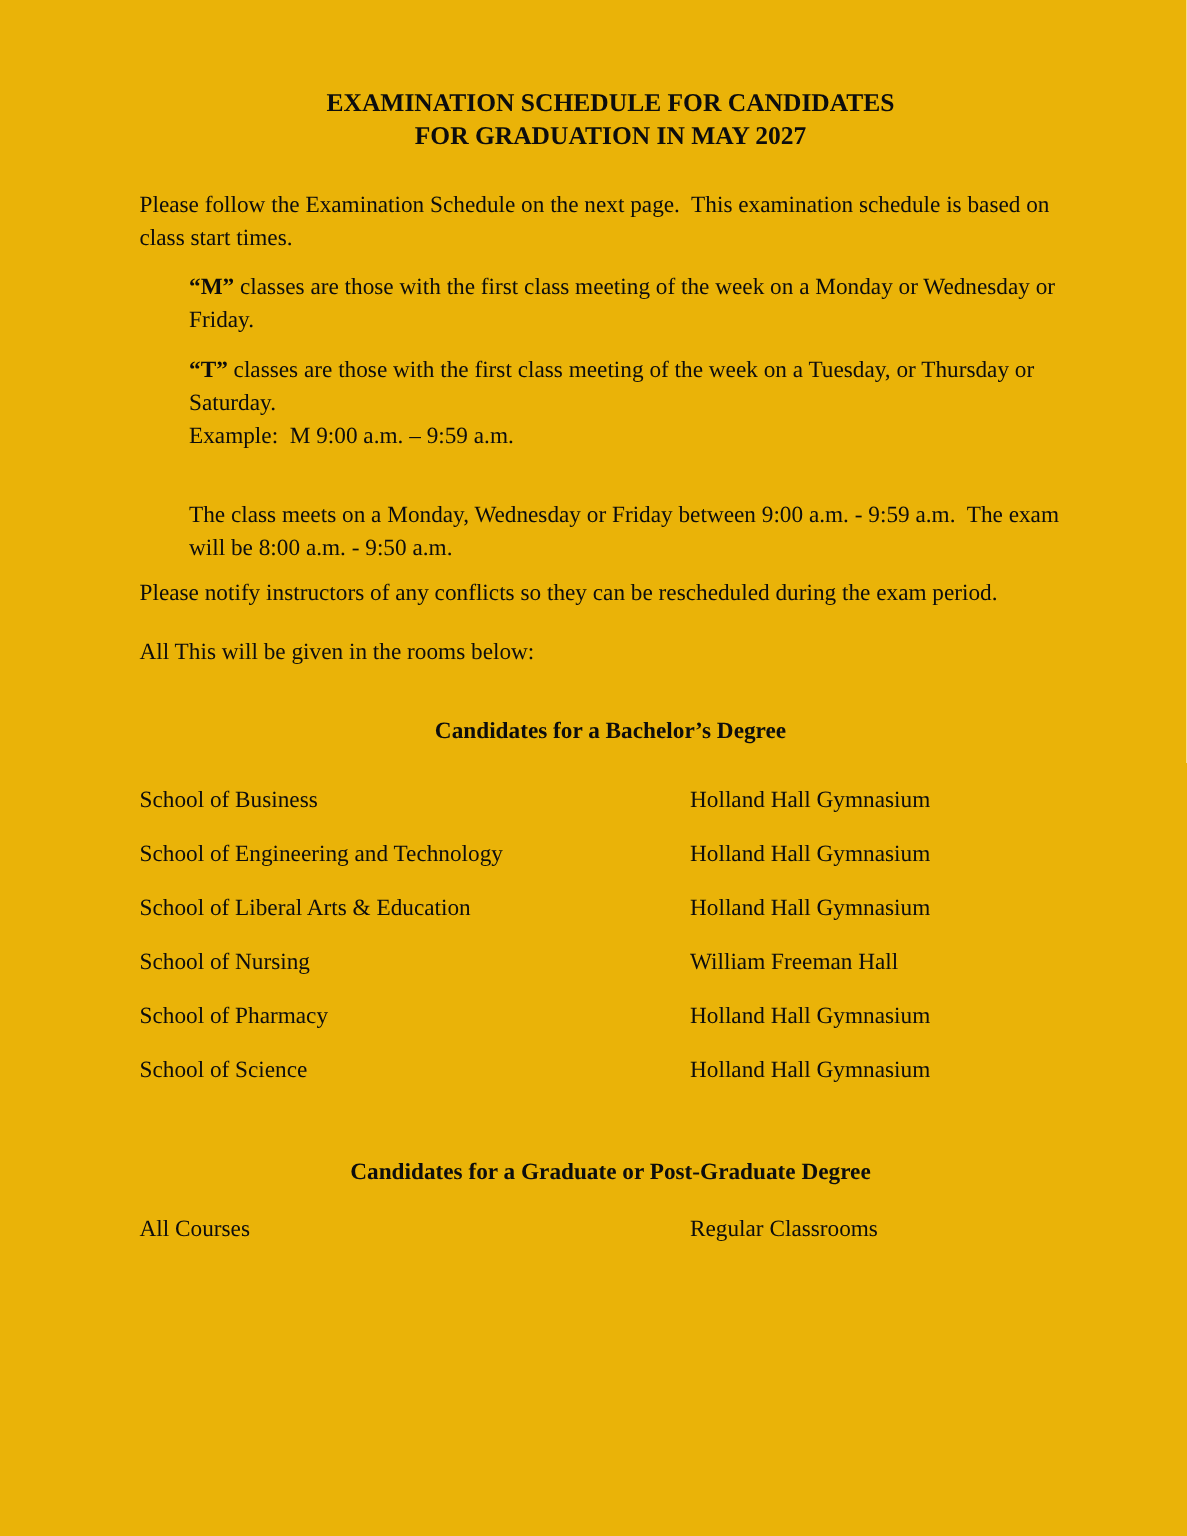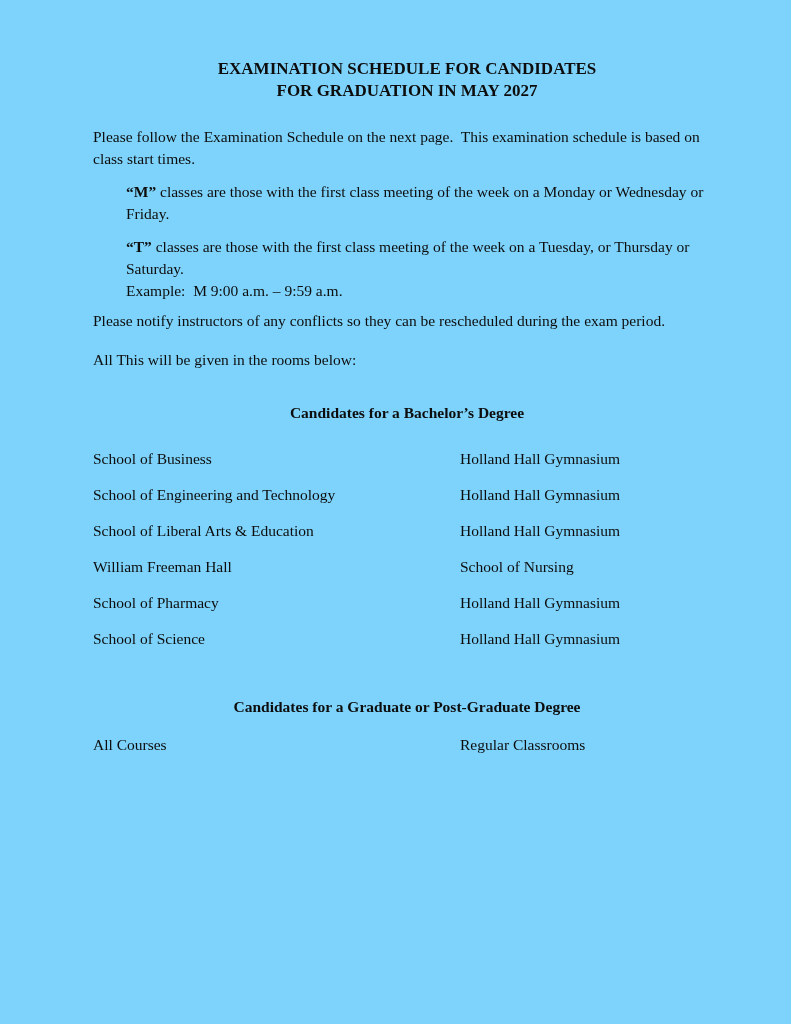--- a/index.html
+++ b/index.html
@@ -1,20 +1,20 @@
 <!DOCTYPE html>
 <html><head>
 <meta charset="utf-8">
 <style>
   html, body { margin: 0; padding: 0; background: #ffffff; }
   .page {
     position: relative;
     width: 791px;
     height: 1024px;
-    background: #7dd3fc;
+    background: #eab308;
     box-sizing: border-box;
     padding: 58px 70px 16px 93px;
     font-family: "Liberation Serif", "DejaVu Serif", serif;
     font-size: 15.5px;
     line-height: 22px;
     color: #0d0d0d;
     overflow: hidden;
   }
   .doc-title {
     text-align: center;
@@ -59,42 +59,43 @@
 
   <p class="mt24">Please follow the Examination Schedule on the next page.  This examination schedule is based on class start times.</p>
 
   <p class="indent mt11"><span class="bold">“M”</span><span> classes are those with the first class meeting of the week on a Monday or Wednesday or Friday.</span></p>
 
   <p class="indent mt11"><span class="bold">“T”</span><span> classes are those with the first class meeting of the week on a Tuesday, or Thursday or Saturday.</span></p>
 
 
   <p class="indent mt13">Example:  M 9:00 a.m. – 9:59 a.m.</p>
 
+  <p class="indent mt31">The class meets on a Monday, Wednesday or Friday between 9:00 a.m. - 9:59 a.m.  The exam will be 8:00 a.m. - 9:50 a.m.</p>
 
   <p class="mt8">Please notify instructors of any conflicts so they can be rescheduled during the exam period.</p>
 
   <p class="mt17">All This will be given in the rooms below:</p>
 
   <p class="section-heading mt31">Candidates for a Bachelor’s Degree</p>
 
   <div class="room-row rows-start">
     <span>School of Business</span>
     <span>Holland Hall Gymnasium</span>
   </div>
   <div class="room-row">
     <span>School of Engineering and Technology</span>
     <span>Holland Hall Gymnasium</span>
   </div>
   <div class="room-row">
     <span>School of Liberal Arts &amp; Education</span>
     <span>Holland Hall Gymnasium</span>
   </div>
   <div class="room-row">
+    <span>School of Nursing</span>
     <span>William Freeman Hall</span>
-    <span>School of Nursing</span>
   </div>
   <div class="room-row">
     <span>School of Pharmacy</span>
     <span>Holland Hall Gymnasium</span>
   </div>
   <div class="room-row">
     <span>School of Science</span>
     <span>Holland Hall Gymnasium</span>
   </div>
 

